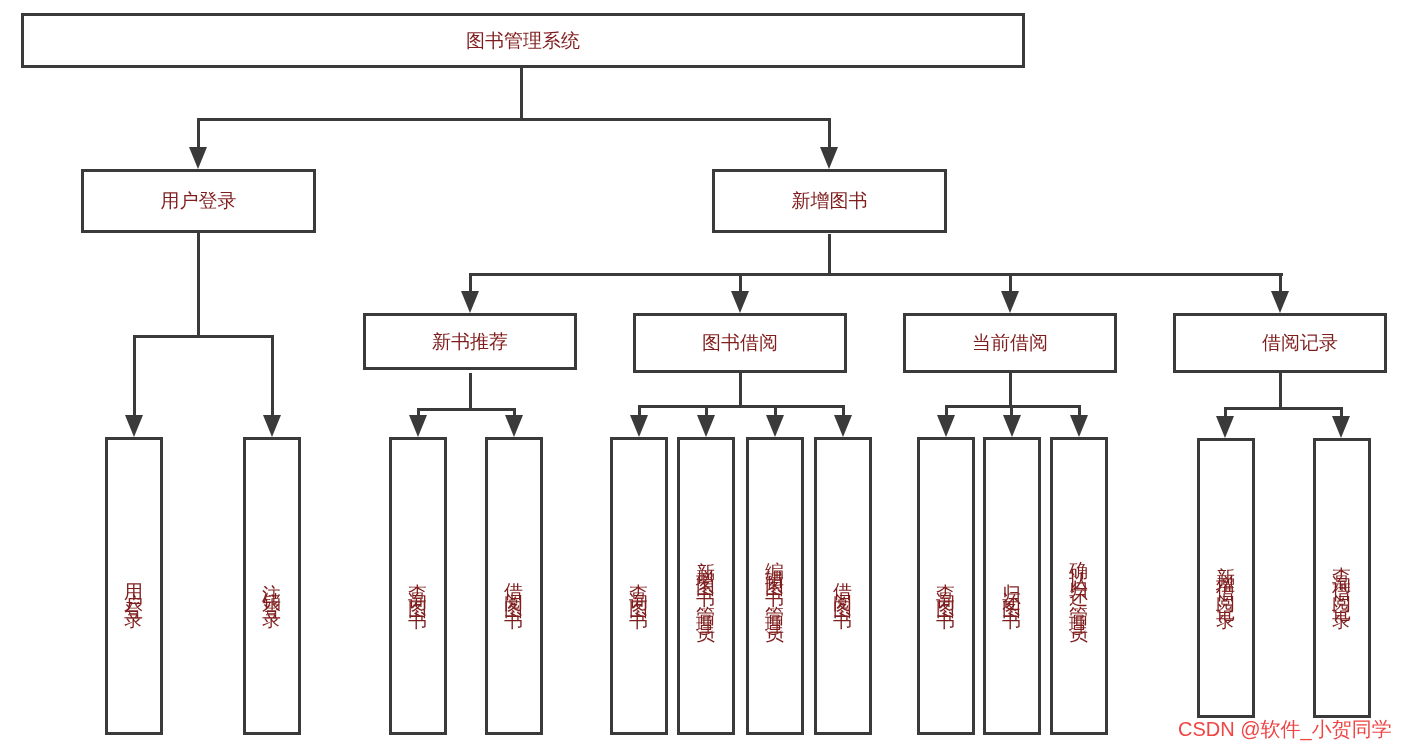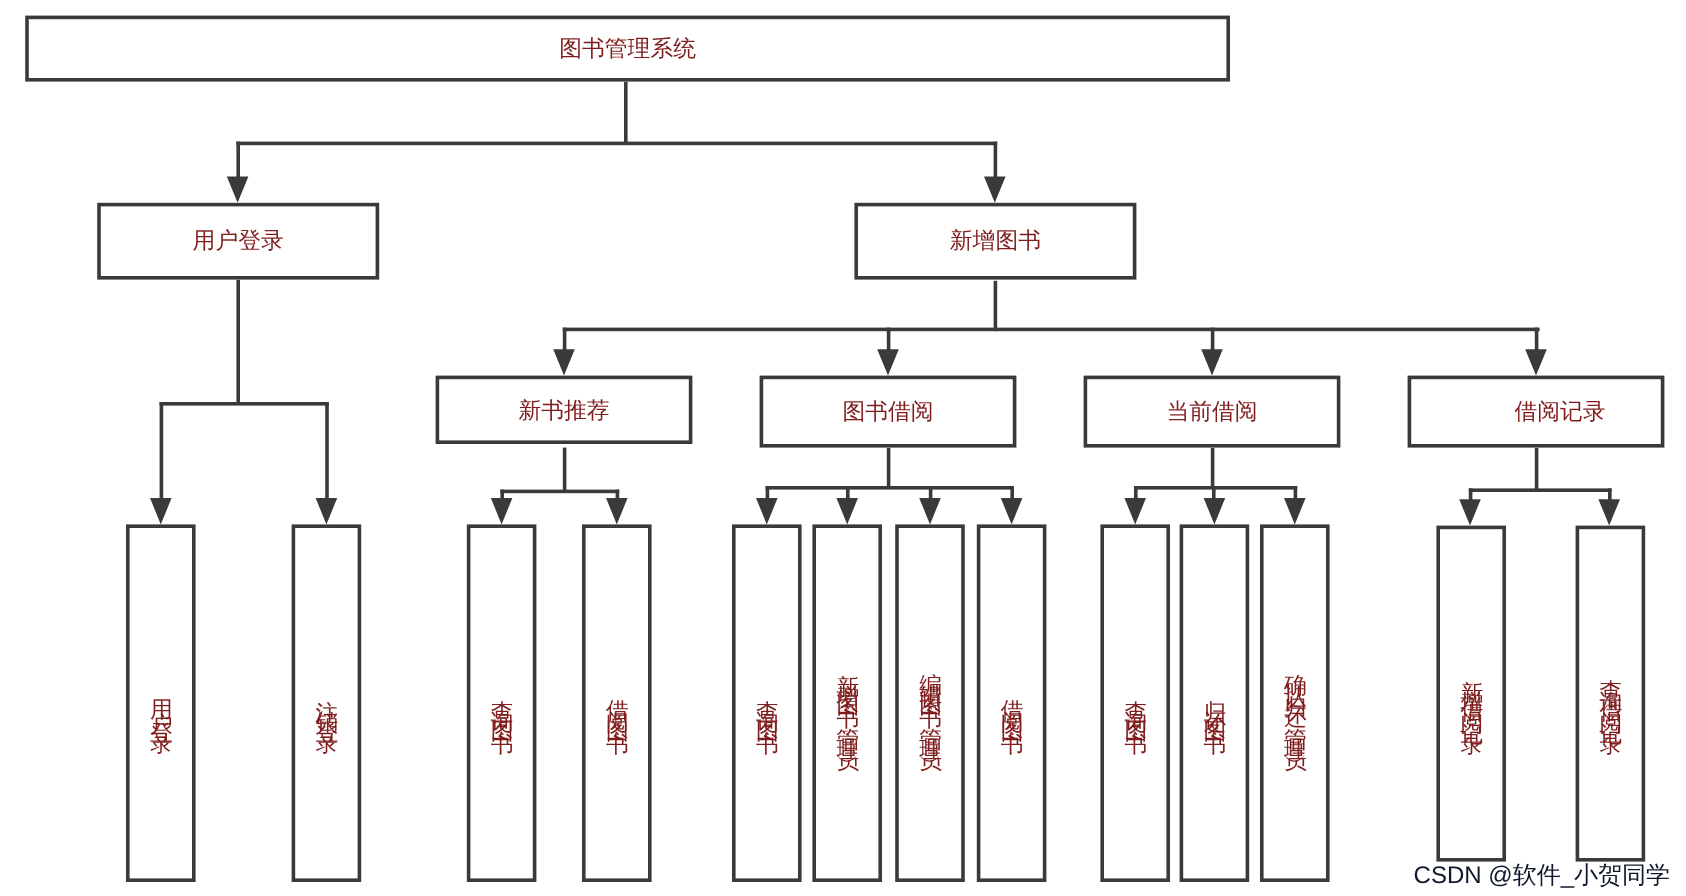--- a/index.html
+++ b/index.html
@@ -39,21 +39,21 @@
     width: 0; height: 0;
     border-left: 9px solid transparent;
     border-right: 9px solid transparent;
     border-top: 22px solid #3a3a3a;
   }
   .watermark {
     position: absolute;
     left: 1178px;
     top: 716px;
     font-size: 20px;
-    color: #0f172a;
+    color: #ef4444;
     white-space: nowrap;
   }
 </style>
 </head>
 <body>
 
 <div class="canvas">
 
   <div class="vline" style="left:520px;top:68px;height:52px;"></div>
   <div class="hline" style="left:197px;top:118px;width:634px;"></div>

